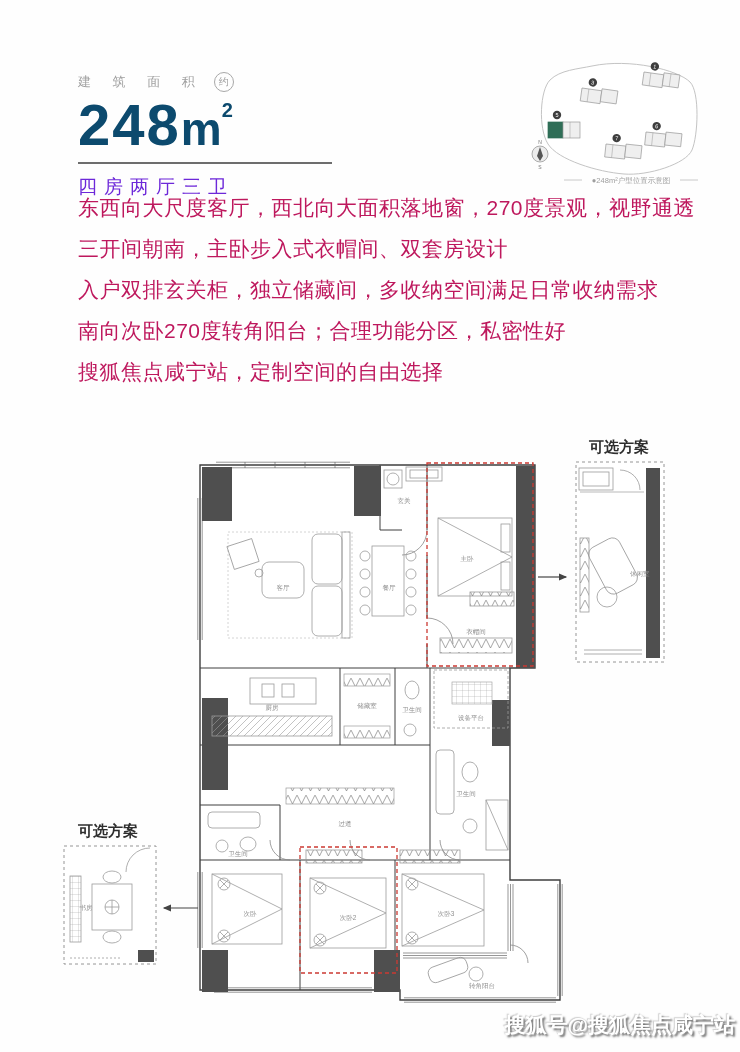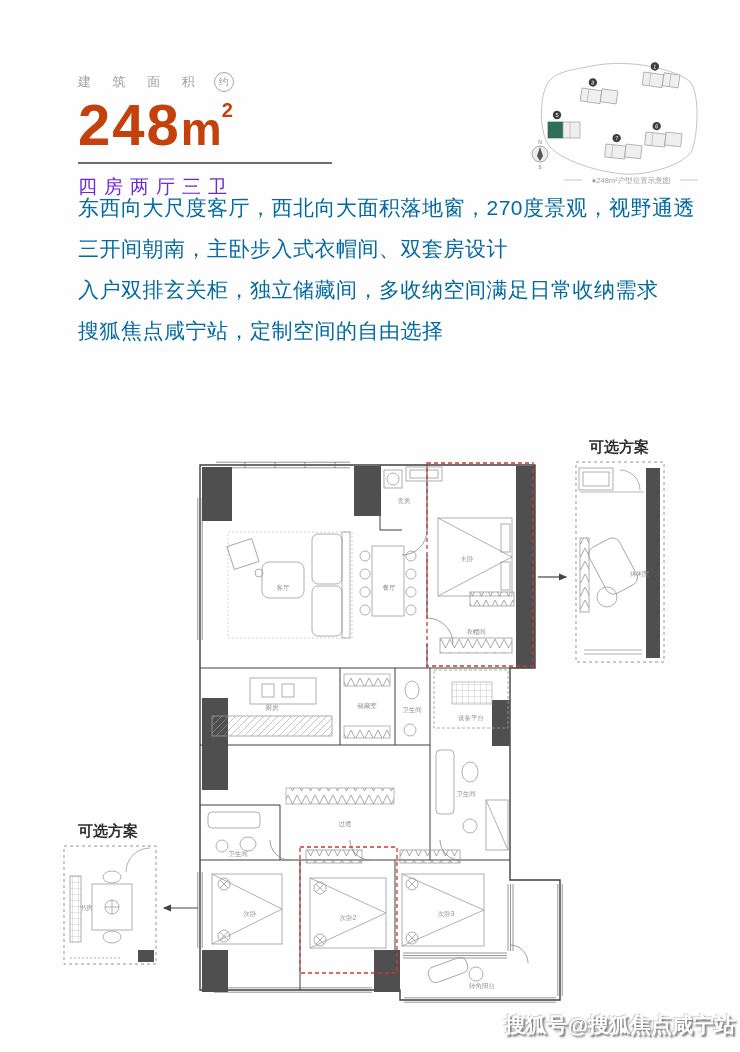--- a/index.html
+++ b/index.html
@@ -5,30 +5,30 @@
   html,body{margin:0;padding:0;}
   body{font-family:"Liberation Sans","DejaVu Sans",sans-serif;background:#ffffff;}
   .page{position:relative;width:740px;height:1052px;background:#fefefe;overflow:hidden;}
 
   
   .area-block{position:absolute;left:78px;top:72px;}
   .area-label-row{display:flex;align-items:center;gap:10px;color:#a0a0a0;}
   .area-label{font-size:13px;letter-spacing:9px;color:#a0a0a0;}
   .approx-circle{width:18px;height:18px;border:1px solid #a8a8a8;border-radius:50%;
     font-size:10px;color:#a0a0a0;display:flex;align-items:center;justify-content:center;}
-  .area-value-row{margin-top:4px;color:#c2410c;font-weight:bold;line-height:1;}
+  .area-value-row{margin-top:4px;color:#0c4a6e;font-weight:bold;line-height:1;}
   .area-value{font-size:58px;letter-spacing:2px;}
   .area-unit{font-size:46px;}
   .area-sup{font-size:20px;vertical-align:28px;font-weight:bold;}
   .area-divider{width:254px;height:2px;background:#6d6d6d;margin-top:8px;}
   .layout-label{margin-top:10px;font-size:19px;letter-spacing:7px;color:#6d28d9;}
 
   
   .desc{position:absolute;left:78px;top:196px;width:620px;}
-  .desc p{margin:0 0 17px 0;font-size:21px;color:#0369a1;letter-spacing:0.5px;line-height:24px;}
+  .desc p{margin:0 0 17px 0;font-size:21px;color:#be185d;letter-spacing:0.5px;line-height:24px;}
 
   
   .siteplan{position:absolute;left:526px;top:56px;}
 
   
   .plan{position:absolute;left:0;top:430px;}
   svg{font-family:"Liberation Sans","DejaVu Sans",sans-serif;}
   .room-label{font-size:6.5px;fill:#8f8f8f;}
   .opt-title{font-size:15px;font-weight:bold;fill:#2e2e2e;}
 
@@ -106,20 +106,21 @@
 
     <line x1="38" y1="124" x2="56" y2="124" stroke="#bdbdbd" stroke-width="0.8"></line>
     <text x="105" y="127" text-anchor="middle" font-size="7.5" fill="#9e9e9e">●248m²户型位置示意图</text>
     <line x1="154" y1="124" x2="172" y2="124" stroke="#bdbdbd" stroke-width="0.8"></line>
   </svg>
 
   <div class="desc">
     <p>东西向大尺度客厅，西北向大面积落地窗，270度景观，视野通透</p>
     <p>三开间朝南，主卧步入式衣帽间、双套房设计</p>
     <p>入户双排玄关柜，独立储藏间，多收纳空间满足日常收纳需求</p>
+    <p>南向次卧270度转角阳台；合理功能分区，私密性好</p>
     <p>搜狐焦点咸宁站，定制空间的自由选择</p>
   </div>
 
   <svg class="plan" width="740" height="622" viewBox="0 430 740 622">
     <defs>
       <pattern id="diag" width="7" height="7" patternUnits="userSpaceOnUse">
         <path d="M0,7 L7,0" stroke="#9a9a9a" stroke-width="0.6"></path>
       </pattern>
       <pattern id="zig" width="9" height="13" patternUnits="userSpaceOnUse">
         <path d="M0,2 L4.5,11 L9,2" stroke="#808080" stroke-width="0.7" fill="none"></path>

